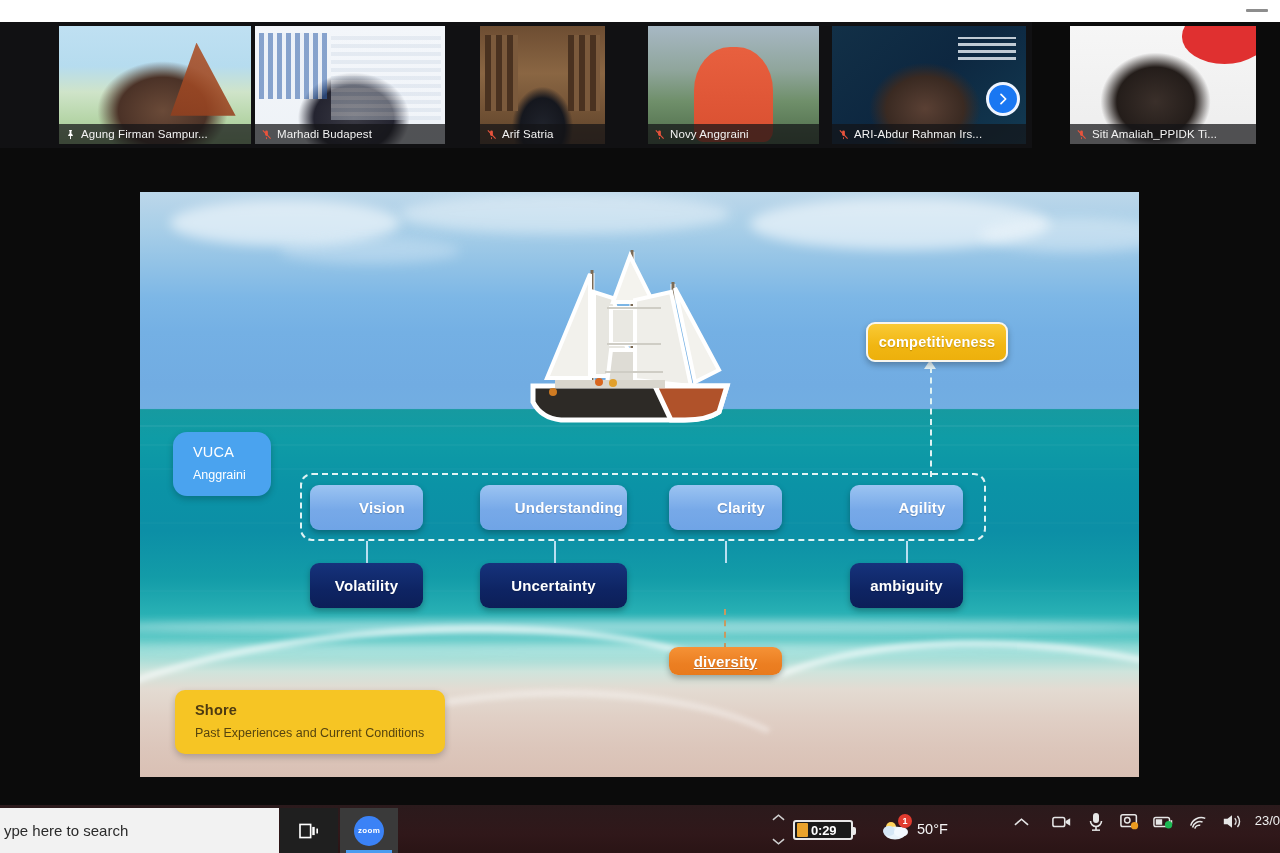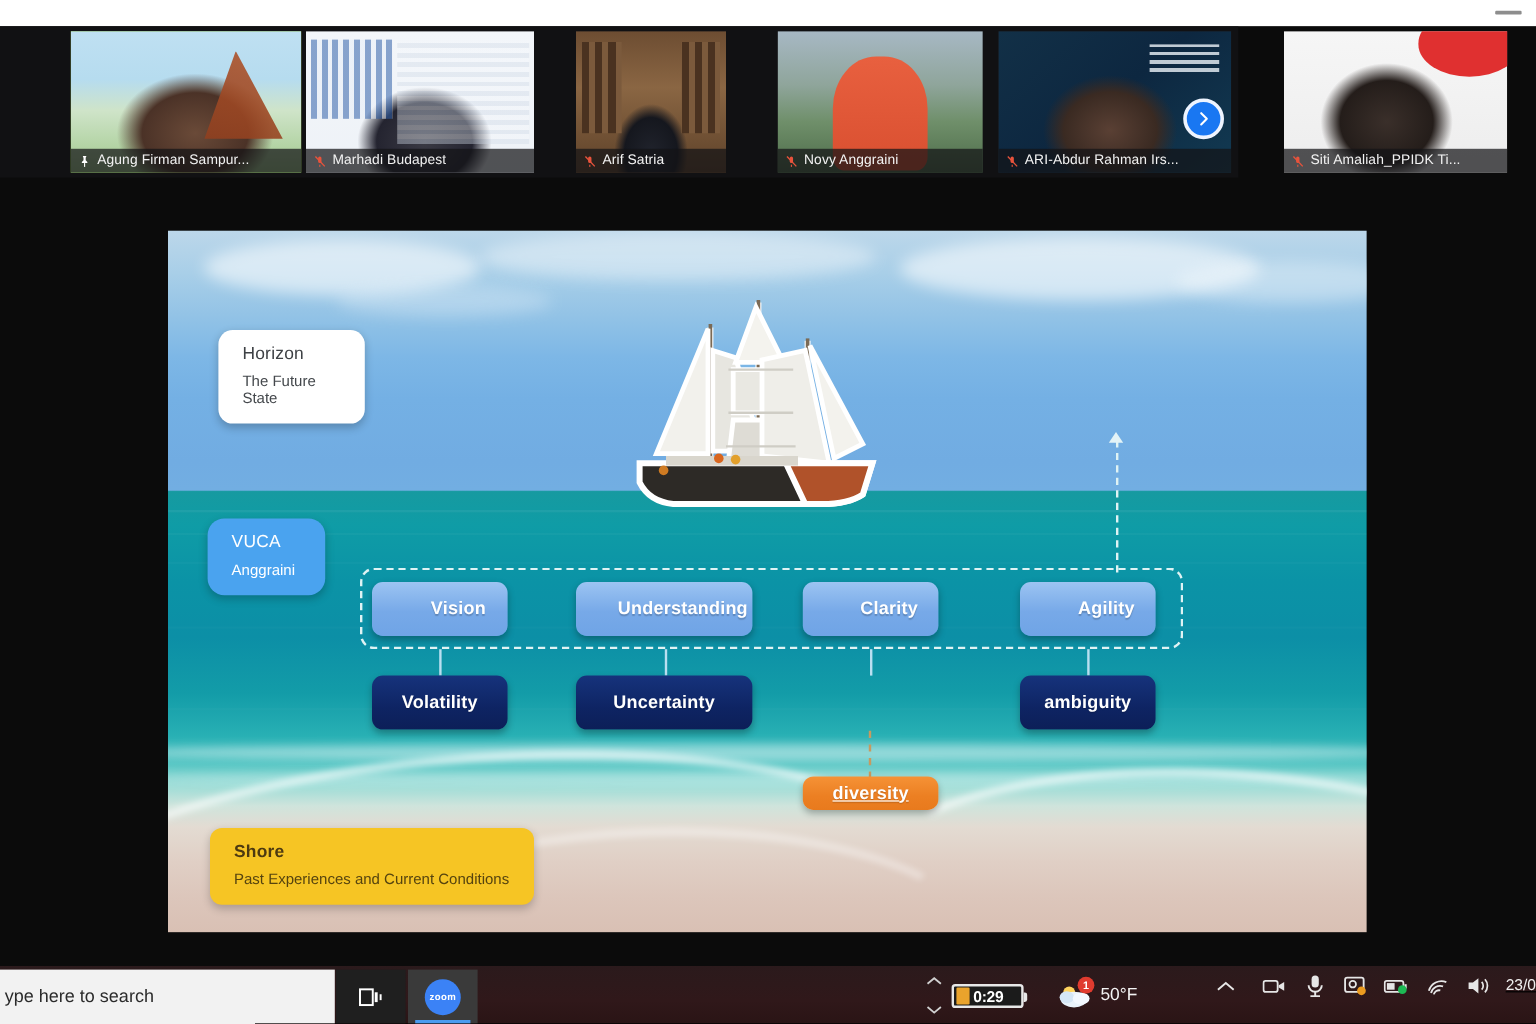--- a/index.html
+++ b/index.html
@@ -200,21 +200,21 @@
   .tb-taskview { left: 280px; background: #1f1f1f; }
   .tb-zoom { left: 340px; background: #3a3a3a; }
   .tb-zoom:after {
     content:""; position:absolute; left:6px; right:6px; bottom:0; height:3px; background:#4a9cf0;
   }
   .zoom-dot {
     width: 30px; height: 30px; border-radius: 50%;
     background: #3b82f6; display:flex;align-items:center;justify-content:center;
     color:#fff; font-size:8px; font-weight:700; letter-spacing:.3px;
   }
-  .tray { position: absolute; right: 0; top: 0; height: 33px; display:flex; align-items:center;text-decoration:underline; }
+  .tray { position: absolute; right: 0; top: 0; height: 33px; display:flex; align-items:center; }
   .scroll-arrows {
     position: absolute; left: 768px; top: 8px; width: 20px; height: 33px;
     display:flex; flex-direction:column; align-items:center; justify-content:space-between;
     color:#cfcfcf;
   }
   .battery-pill {
     position: absolute; left: 793px; top: 15px;
     width: 60px; height: 20px; border: 2px solid #e8e8e8; border-radius: 3px;
     background:#1b1b1b; display:flex; align-items:center;
   }
@@ -371,40 +371,39 @@
 
           <path d="M38 146 L232 146 L224 172 Q212 180 188 180 L66 180 Q46 178 38 162 Z" fill="#2d2a26" stroke="#ffffff" stroke-width="5"></path>
           <path d="M160 146 L232 146 L224 172 Q212 180 190 180 L176 180 Z" fill="#b0522a" stroke="#ffffff" stroke-width="5"></path>
 
           <rect x="60" y="140" width="110" height="8" fill="#d9d6cd"></rect>
           <circle cx="104" cy="142" r="4" fill="#d8661f"></circle>
           <circle cx="118" cy="143" r="4" fill="#e2a02c"></circle>
           <circle cx="58" cy="152" r="4" fill="#cf7b22"></circle>
         </svg>
 
-        <div class="card card-horizon">
-          <div class="card-title">Horizon</div>
-          <div class="card-sub">The Future State</div>
-        </div>
 
         <div class="card card-vuca">
           <div class="card-title">VUCA</div>
           <div class="card-sub">Anggraini</div>
         </div>
 
         <div class="card card-shore">
           <div class="card-title">Shore</div>
           <div class="card-sub">Past Experiences and Current Conditions</div>
         </div>
 
         <div class="quadrangle"></div>
 
         <div class="conn-dashed" style="left:790px;top:175px;height:110px;"></div>
         <div class="conn-arrow" style="left:784px;top:168px;"></div>
 
+        <div class="node node-gold" style="left:726px;top:130px;width:142px;height:40px;font-size:14.5px;">
+          <span>competitiveness</span>
+        </div>
 
         <div class="node node-light" style="left:170px;top:293px;width:113px;">
           <span>Vision</span>
         </div>
         <div class="node node-light" style="left:340px;top:293px;width:147px;">
           <span>Understanding</span>
         </div>
         <div class="node node-light" style="left:529px;top:293px;width:113px;">
           <span>Clarity</span>
         </div>

